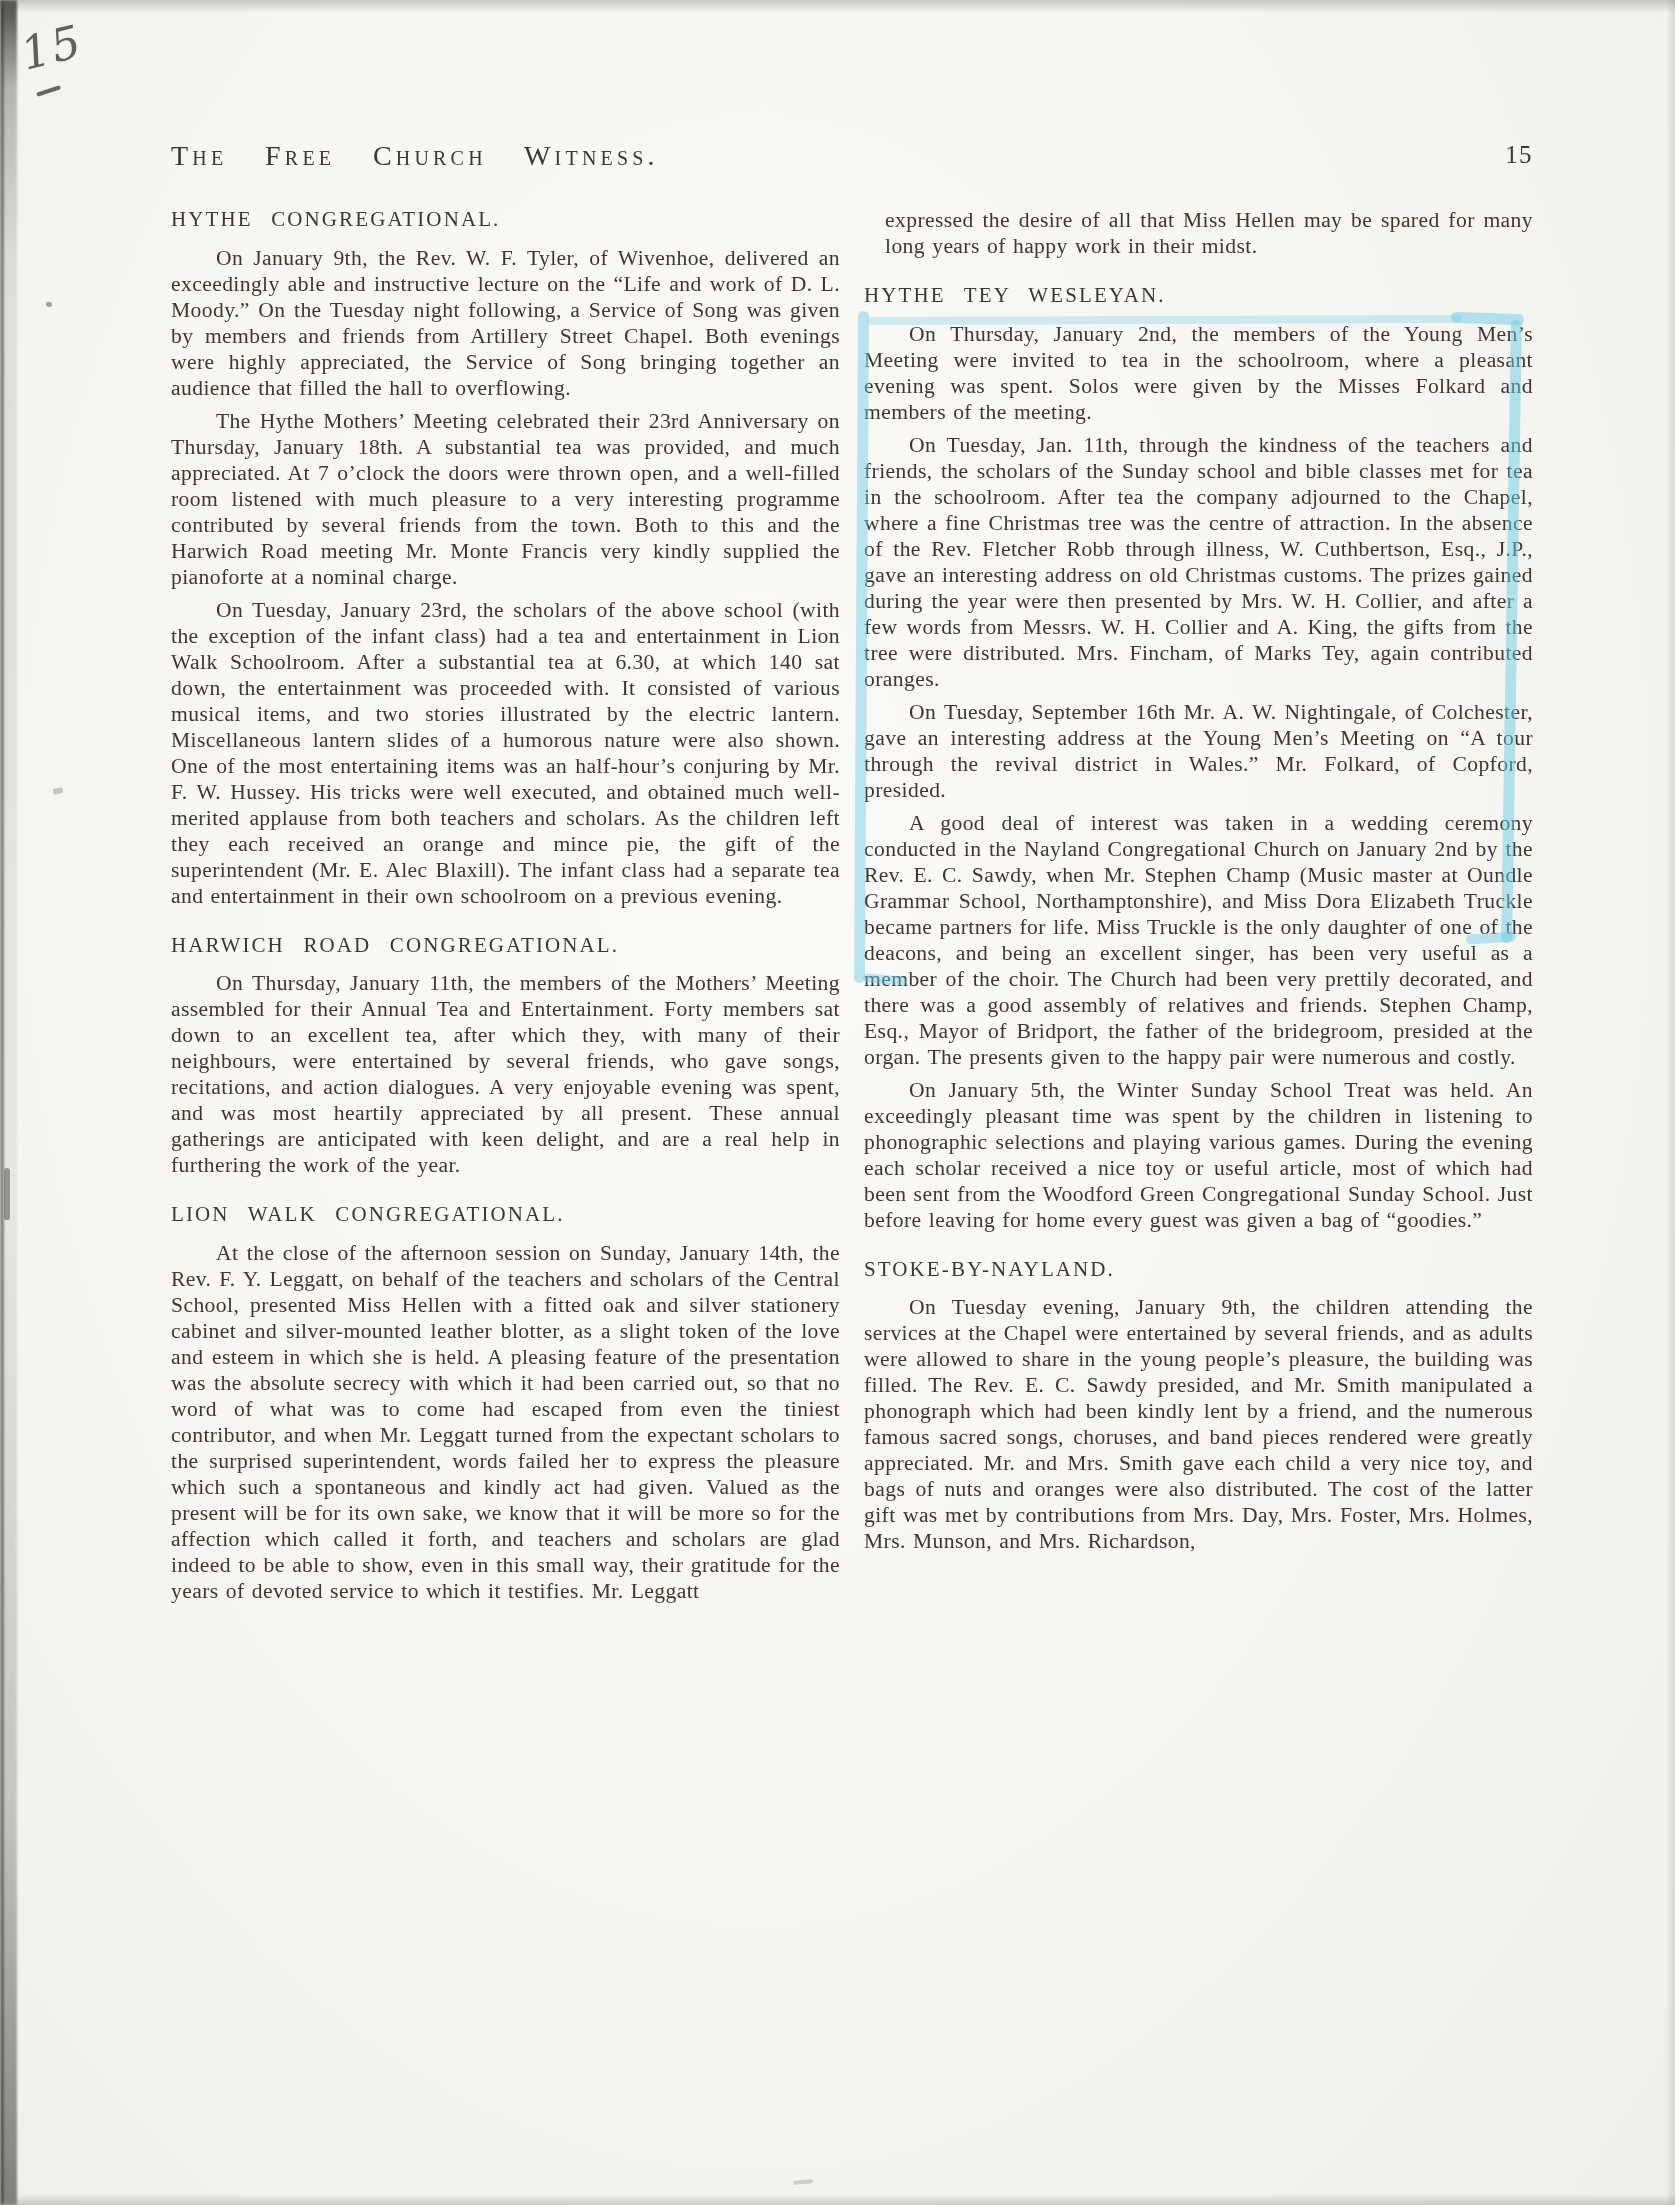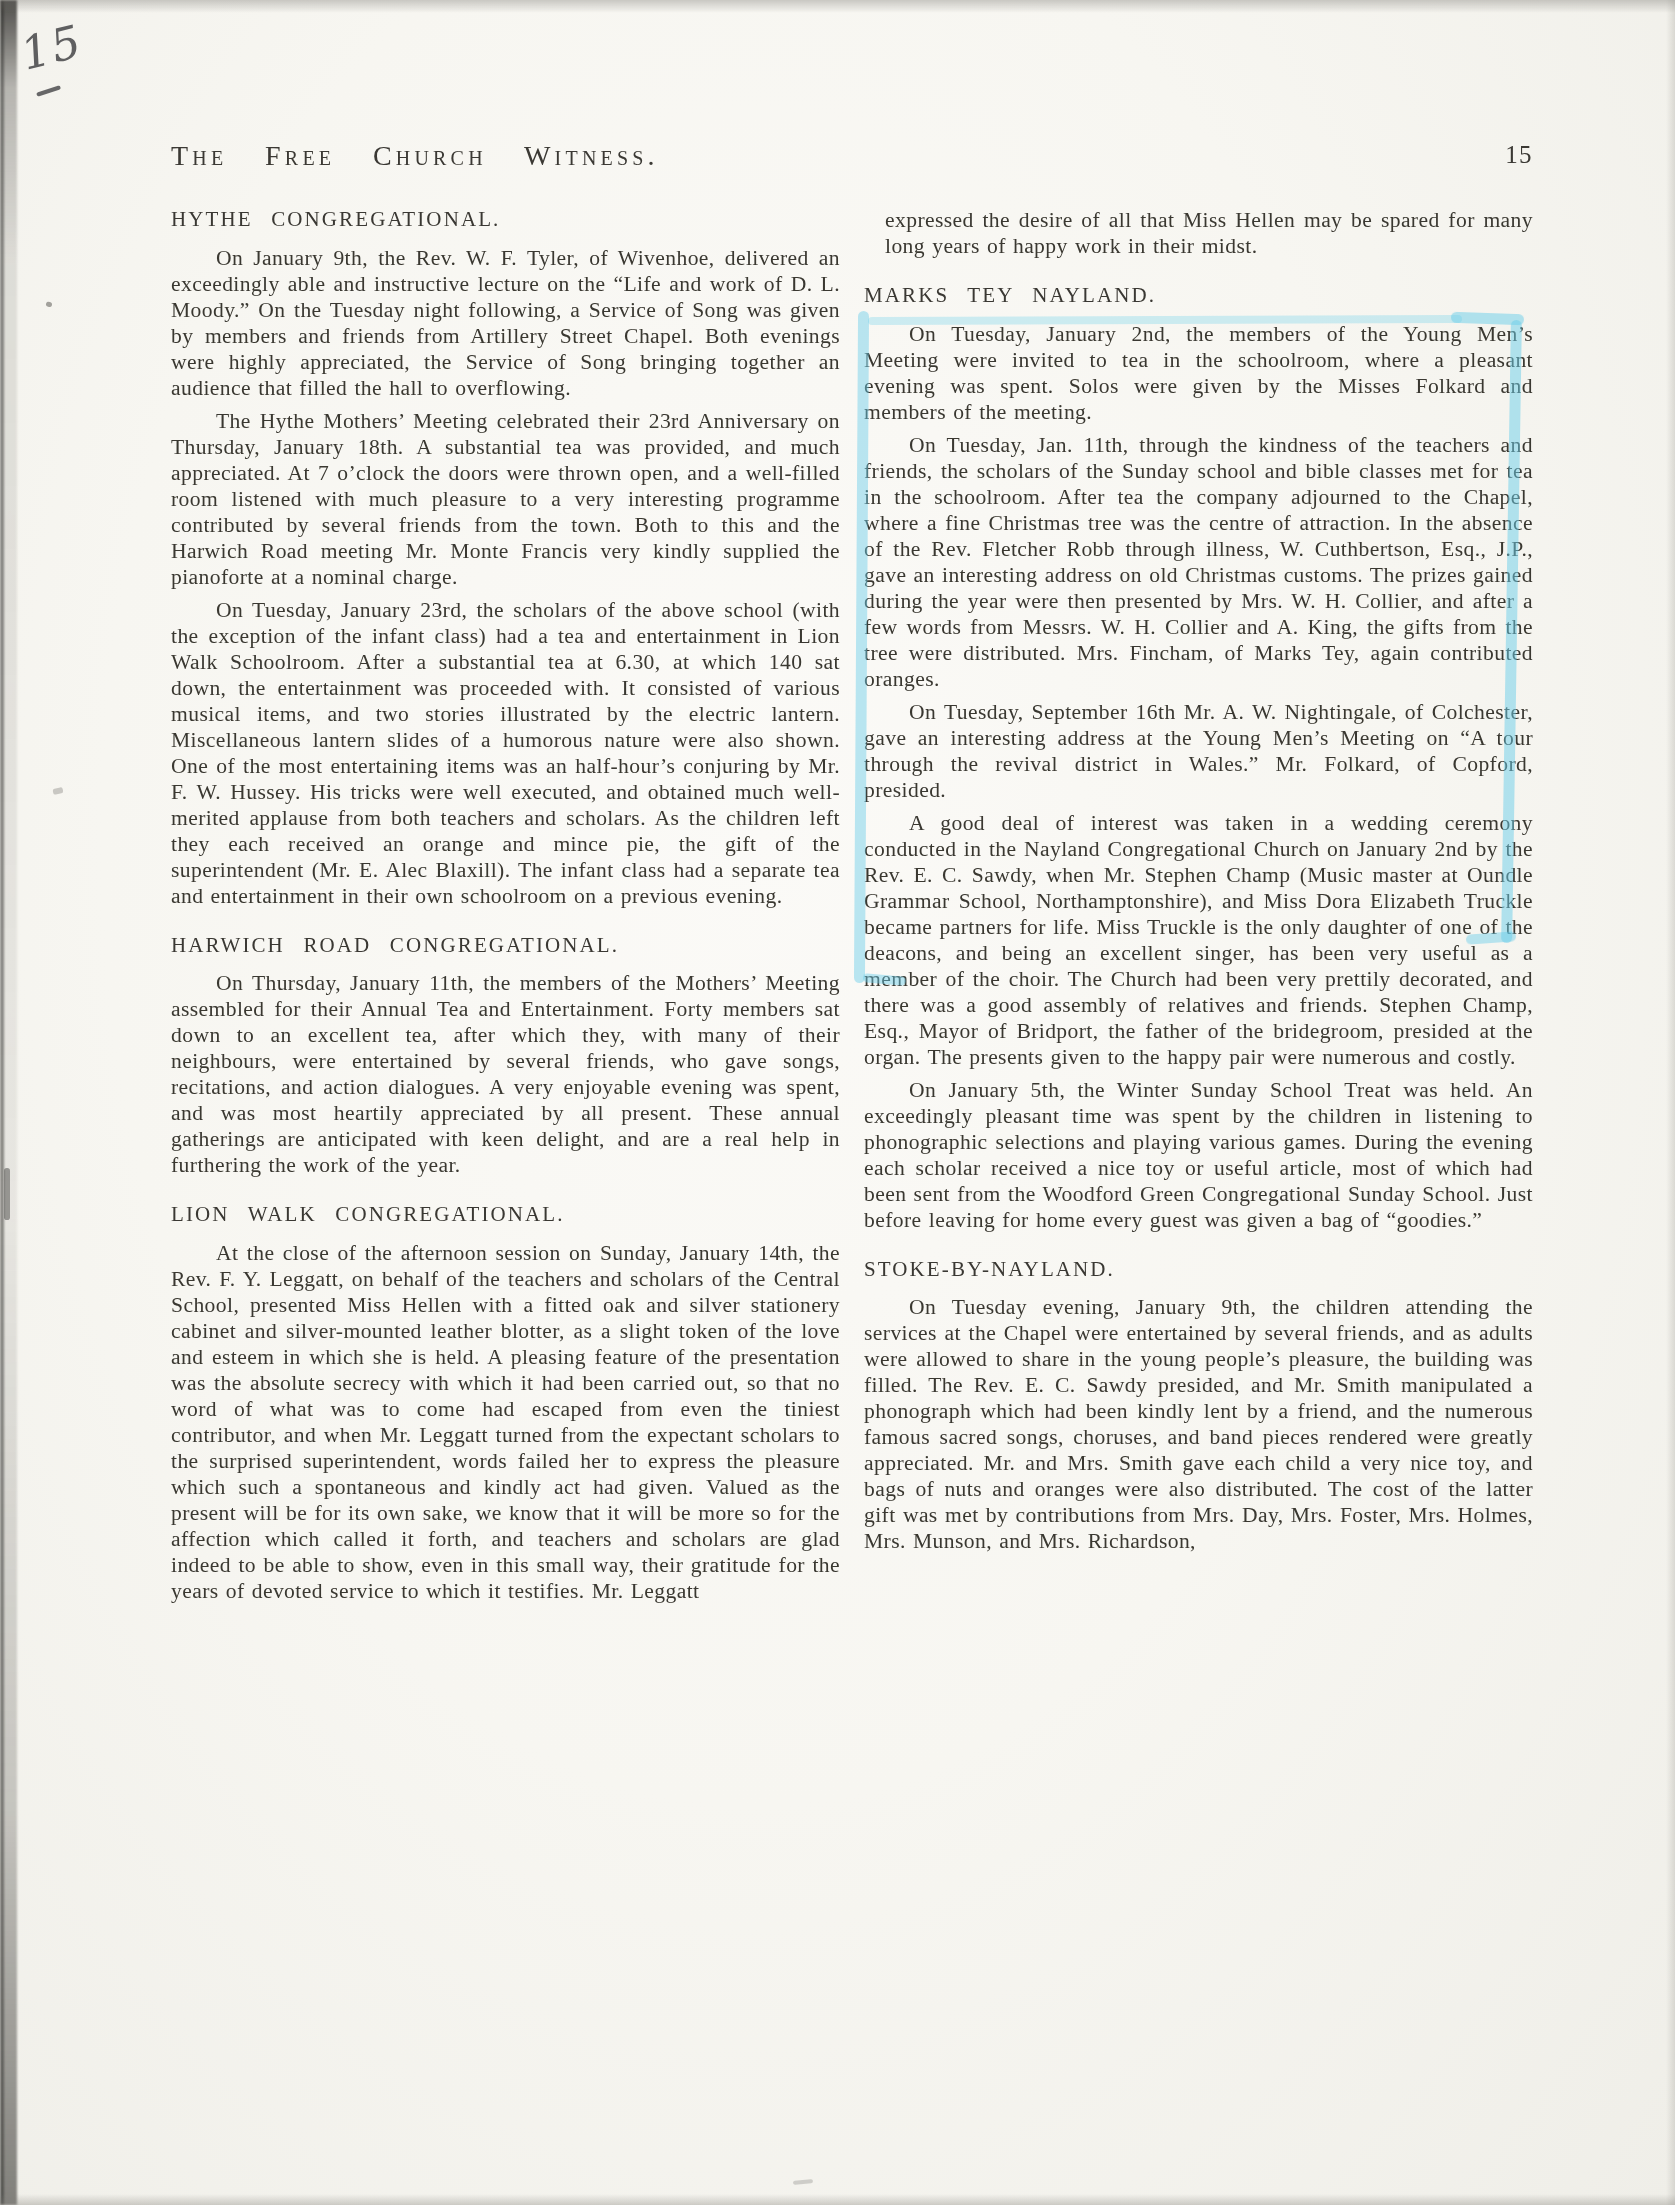--- a/index.html
+++ b/index.html
@@ -141,22 +141,22 @@
       <p class="para">The Hythe Mothers’ Meeting celebrated their 23rd Anniversary on Thursday, January 18th. A substantial tea was provided, and much appreciated. At 7 o’clock the doors were thrown open, and a well-filled room listened with much pleasure to a very interesting programme contributed by several friends from the town. Both to this and the Harwich Road meeting Mr. Monte Francis very kindly supplied the pianoforte at a nominal charge.</p>
       <p class="para">On Tuesday, January 23rd, the scholars of the above school (with the exception of the infant class) had a tea and entertainment in Lion Walk Schoolroom. After a substantial tea at 6.30, at which 140 sat down, the entertainment was proceeded with. It consisted of various musical items, and two stories illustrated by the electric lantern. Miscellaneous lantern slides of a humorous nature were also shown. One of the most entertaining items was an half-hour’s conjuring by Mr. F. W. Hussey. His tricks were well executed, and obtained much well-merited applause from both teachers and scholars. As the children left they each received an orange and mince pie, the gift of the superintendent (Mr. E. Alec Blaxill). The infant class had a separate tea and entertainment in their own schoolroom on a previous evening.</p>
       <h2 class="heading">HARWICH ROAD CONGREGATIONAL.</h2>
       <p class="para">On Thursday, January 11th, the members of the Mothers’ Meeting assembled for their Annual Tea and Entertainment. Forty members sat down to an excellent tea, after which they, with many of their neighbours, were entertained by several friends, who gave songs, recitations, and action dialogues. A very enjoyable evening was spent, and was most heartily appreciated by all present. These annual gatherings are anticipated with keen delight, and are a real help in furthering the work of the year.</p>
       <h2 class="heading">LION WALK CONGREGATIONAL.</h2>
       <p class="para">At the close of the afternoon session on Sunday, January 14th, the Rev. F. Y. Leggatt, on behalf of the teachers and scholars of the Central School, presented Miss Hellen with a fitted oak and silver stationery cabinet and silver-mounted leather blotter, as a slight token of the love and esteem in which she is held. A pleasing feature of the presentation was the absolute secrecy with which it had been carried out, so that no word of what was to come had escaped from even the tiniest contributor, and when Mr. Leggatt turned from the expectant scholars to the surprised superintendent, words failed her to express the pleasure which such a spontaneous and kindly act had given. Valued as the present will be for its own sake, we know that it will be more so for the affection which called it forth, and teachers and scholars are glad indeed to be able to show, even in this small way, their gratitude for the years of devoted service to which it testifies. Mr. Leggatt</p>
     </section>
 
     <section class="col">
       <p class="para no-indent">expressed the desire of all that Miss Hellen may be spared for many long years of happy work in their midst.</p>
-      <h2 class="heading">MARKS TEY NAYLAND.</h2>
-      <p class="para">On Tuesday, January 2nd, the members of the Young Men’s Meeting were invited to tea in the schoolroom, where a pleasant evening was spent. Solos were given by the Misses Folkard and members of the meeting.</p>
+      <h2 class="heading">HYTHE TEY WESLEYAN.</h2>
+      <p class="para">On Thursday, January 2nd, the members of the Young Men’s Meeting were invited to tea in the schoolroom, where a pleasant evening was spent. Solos were given by the Misses Folkard and members of the meeting.</p>
       <p class="para">On Tuesday, Jan. 11th, through the kindness of the teachers and friends, the scholars of the Sunday school and bible classes met for tea in the schoolroom. After tea the company adjourned to the Chapel, where a fine Christmas tree was the centre of attraction. In the absence of the Rev. Fletcher Robb through illness, W. Cuthbertson, Esq., J.P., gave an interesting address on old Christmas customs. The prizes gained during the year were then presented by Mrs. W. H. Collier, and after a few words from Messrs. W. H. Collier and A. King, the gifts from the tree were distributed. Mrs. Fincham, of Marks Tey, again contributed oranges.</p>
       <p class="para">On Tuesday, September 16th Mr. A. W. Nightingale, of Colchester, gave an interesting address at the Young Men’s Meeting on “A tour through the revival district in Wales.” Mr. Folkard, of Copford, presided.</p>
       <p class="para">A good deal of interest was taken in a wedding ceremony conducted in the Nayland Congregational Church on January 2nd by the Rev. E. C. Sawdy, when Mr. Stephen Champ (Music master at Oundle Grammar School, Northamptonshire), and Miss Dora Elizabeth Truckle became partners for life. Miss Truckle is the only daughter of one of the deacons, and being an excellent singer, has been very useful as a member of the choir. The Church had been very prettily decorated, and there was a good assembly of relatives and friends. Stephen Champ, Esq., Mayor of Bridport, the father of the bridegroom, presided at the organ. The presents given to the happy pair were numerous and costly.</p>
       <p class="para">On January 5th, the Winter Sunday School Treat was held. An exceedingly pleasant time was spent by the children in listening to phonographic selections and playing various games. During the evening each scholar received a nice toy or useful article, most of which had been sent from the Woodford Green Congregational Sunday School. Just before leaving for home every guest was given a bag of “goodies.”</p>
       <h2 class="heading">STOKE-BY-NAYLAND.</h2>
       <p class="para">On Tuesday evening, January 9th, the children attending the services at the Chapel were entertained by several friends, and as adults were allowed to share in the young people’s pleasure, the building was filled. The Rev. E. C. Sawdy presided, and Mr. Smith manipulated a phonograph which had been kindly lent by a friend, and the numerous famous sacred songs, choruses, and band pieces rendered were greatly appreciated. Mr. and Mrs. Smith gave each child a very nice toy, and bags of nuts and oranges were also distributed. The cost of the latter gift was met by contributions from Mrs. Day, Mrs. Foster, Mrs. Holmes, Mrs. Munson, and Mrs. Richardson,</p>
     </section>
 
   </main>
 

